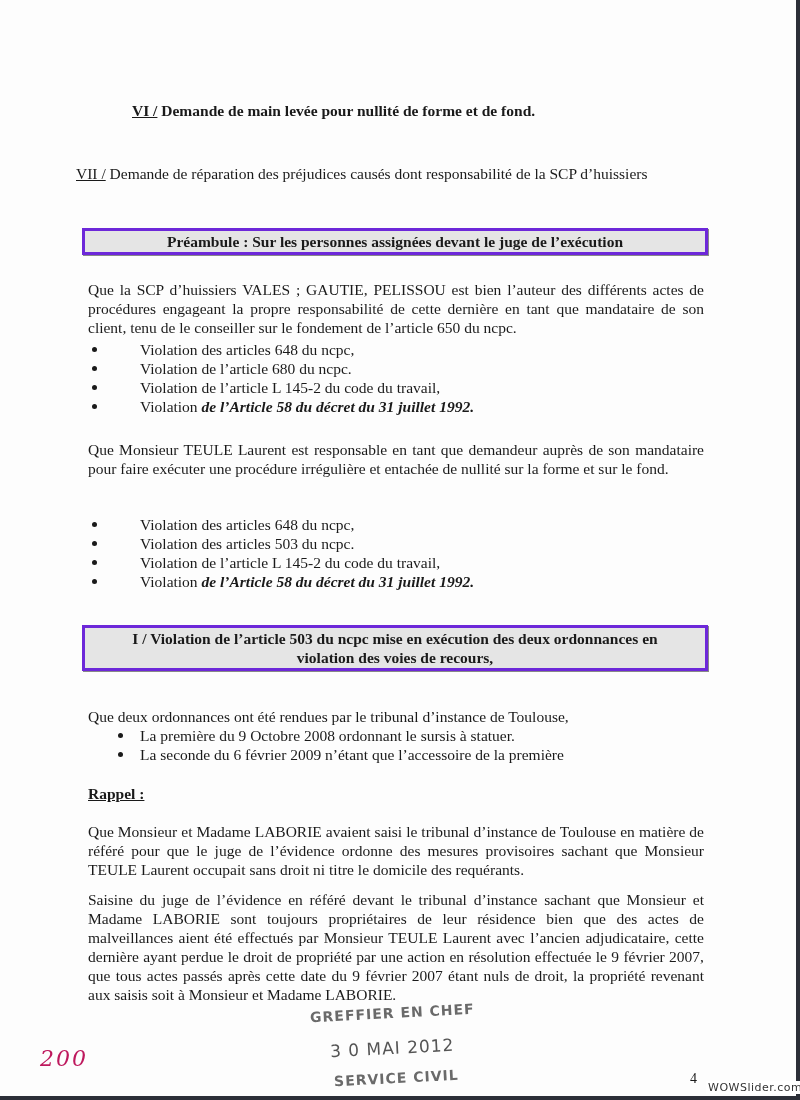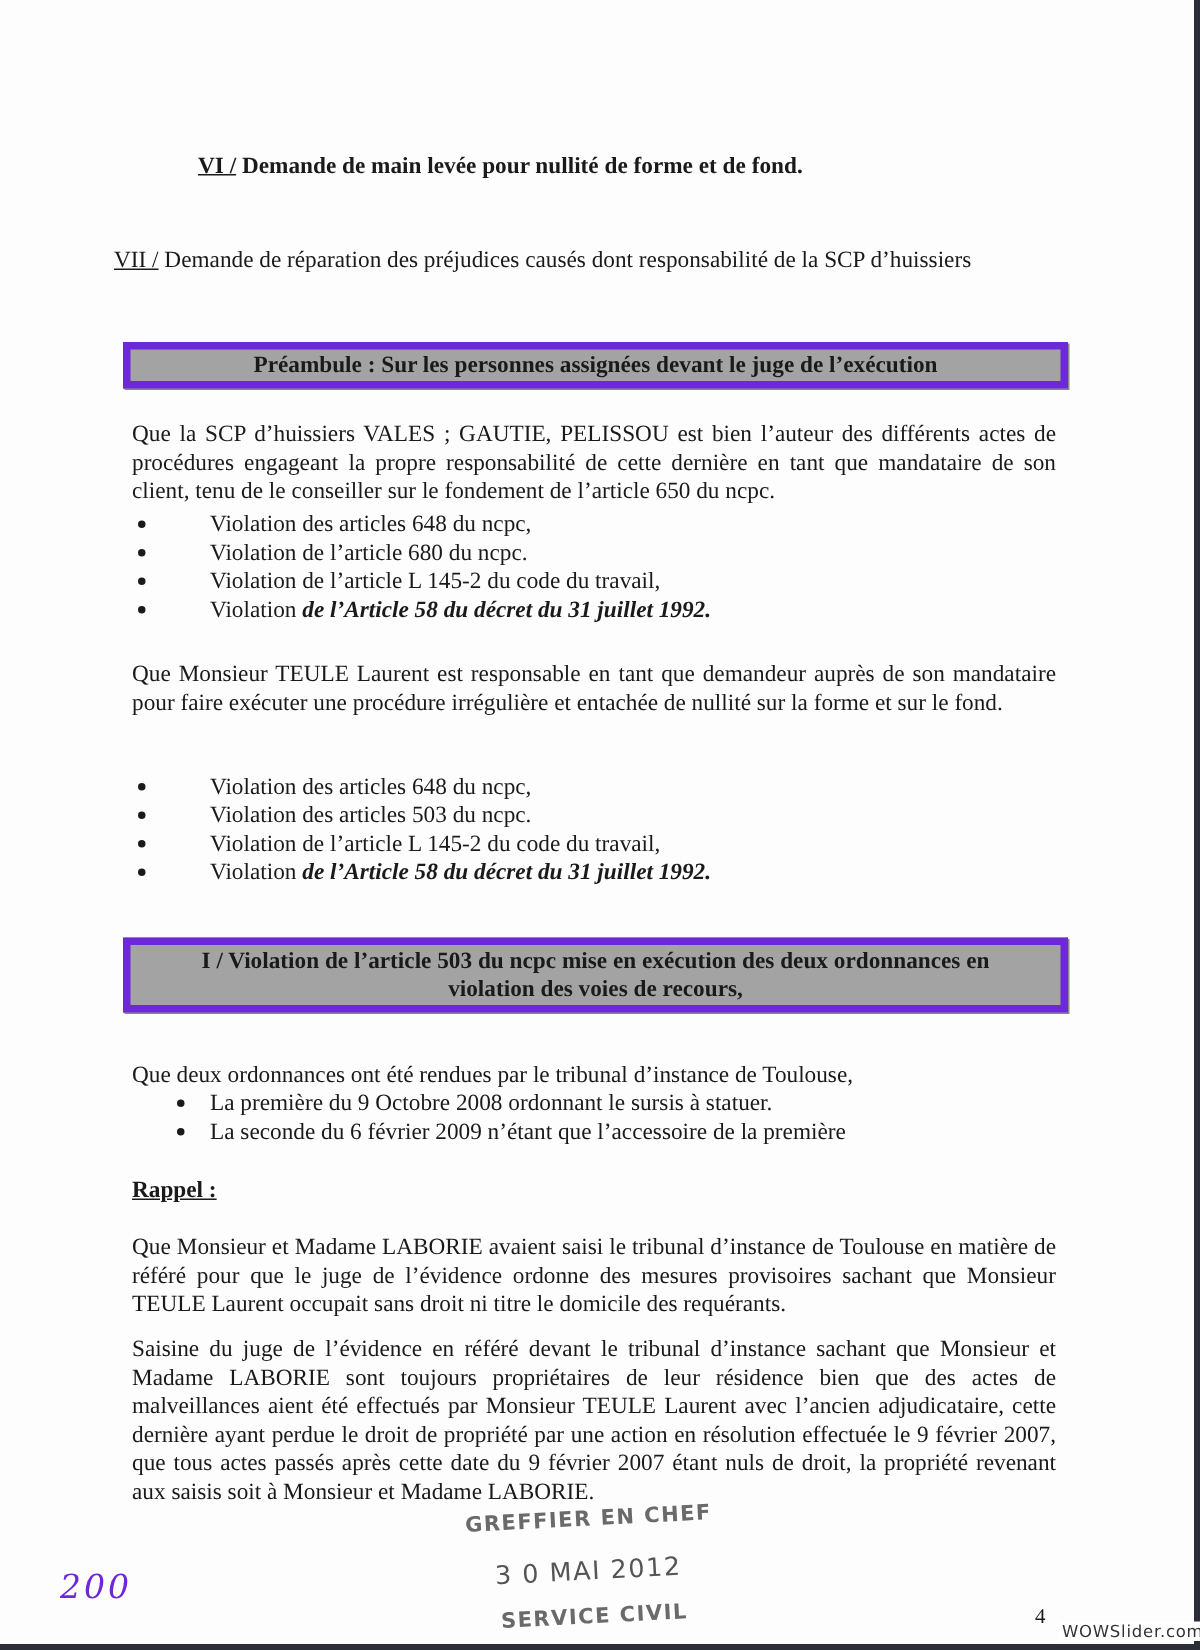--- a/index.html
+++ b/index.html
@@ -15,42 +15,42 @@
       border-right: 4px solid #2c2f38;
       border-bottom: 4px solid #2c2f38;
     }
     .para { font-size: 15.5px; line-height: 19px; margin: 0; text-align: justify; }
     .heading-line { font-size: 15.5px; line-height: 19px; margin: 0; }
     .u { text-decoration: underline; }
     .b { font-weight: bold; }
     .bi { font-weight: bold; font-style: italic; }
     .boxed {
       position: absolute; left: 82px; width: 620px;
-      background: #a3a3a3;
-      border: 5px solid #6d28d9;
+      background: #e5e5e5;
+      border: 3px solid #6d28d9;
       box-shadow: 1px 1px 0 #888;
       text-align: center; font-weight: bold; font-size: 15.5px; line-height: 19px;
       padding: 1px 0;
     }
     .bullets { list-style: none; margin: 0; padding: 0; }
     .bullets li { position: relative; font-size: 15.5px; line-height: 19px; padding-left: 52px; }
     .bullets li .dot {
       position: absolute; left: 4px; top: 7px; width: 5px; height: 5px; border-radius: 50%;
       background: #1a1a1a;
     }
     .bullets2 li { padding-left: 52px; }
     .bullets2 li .dot { left: 30px; }
     .abs { position: absolute; }
     .stamp {
       position: absolute; color: #6a6a6a; font-family: "DejaVu Sans", sans-serif; font-weight: bold;
       letter-spacing: 1px;
     }
     .handwritten {
       position: absolute; left: 40px; top: 1046px; font-family: "DejaVu Serif", serif; font-size: 22px;
-      color: #6d28d9; font-style: italic; letter-spacing: 2px;
+      color: #be185d; font-style: italic; letter-spacing: 2px;
     }
     .pagenum { position: absolute; left: 690px; top: 1071px; font-size: 14px; }
     .watermark {
       position: absolute; left: 706px; top: 1081px; font-family: "DejaVu Sans", sans-serif;
       font-size: 11px; color: #333; background: #fff; padding: 0 2px; letter-spacing: 0.5px;
     }
   </style>
 </head>
 <body>
 

